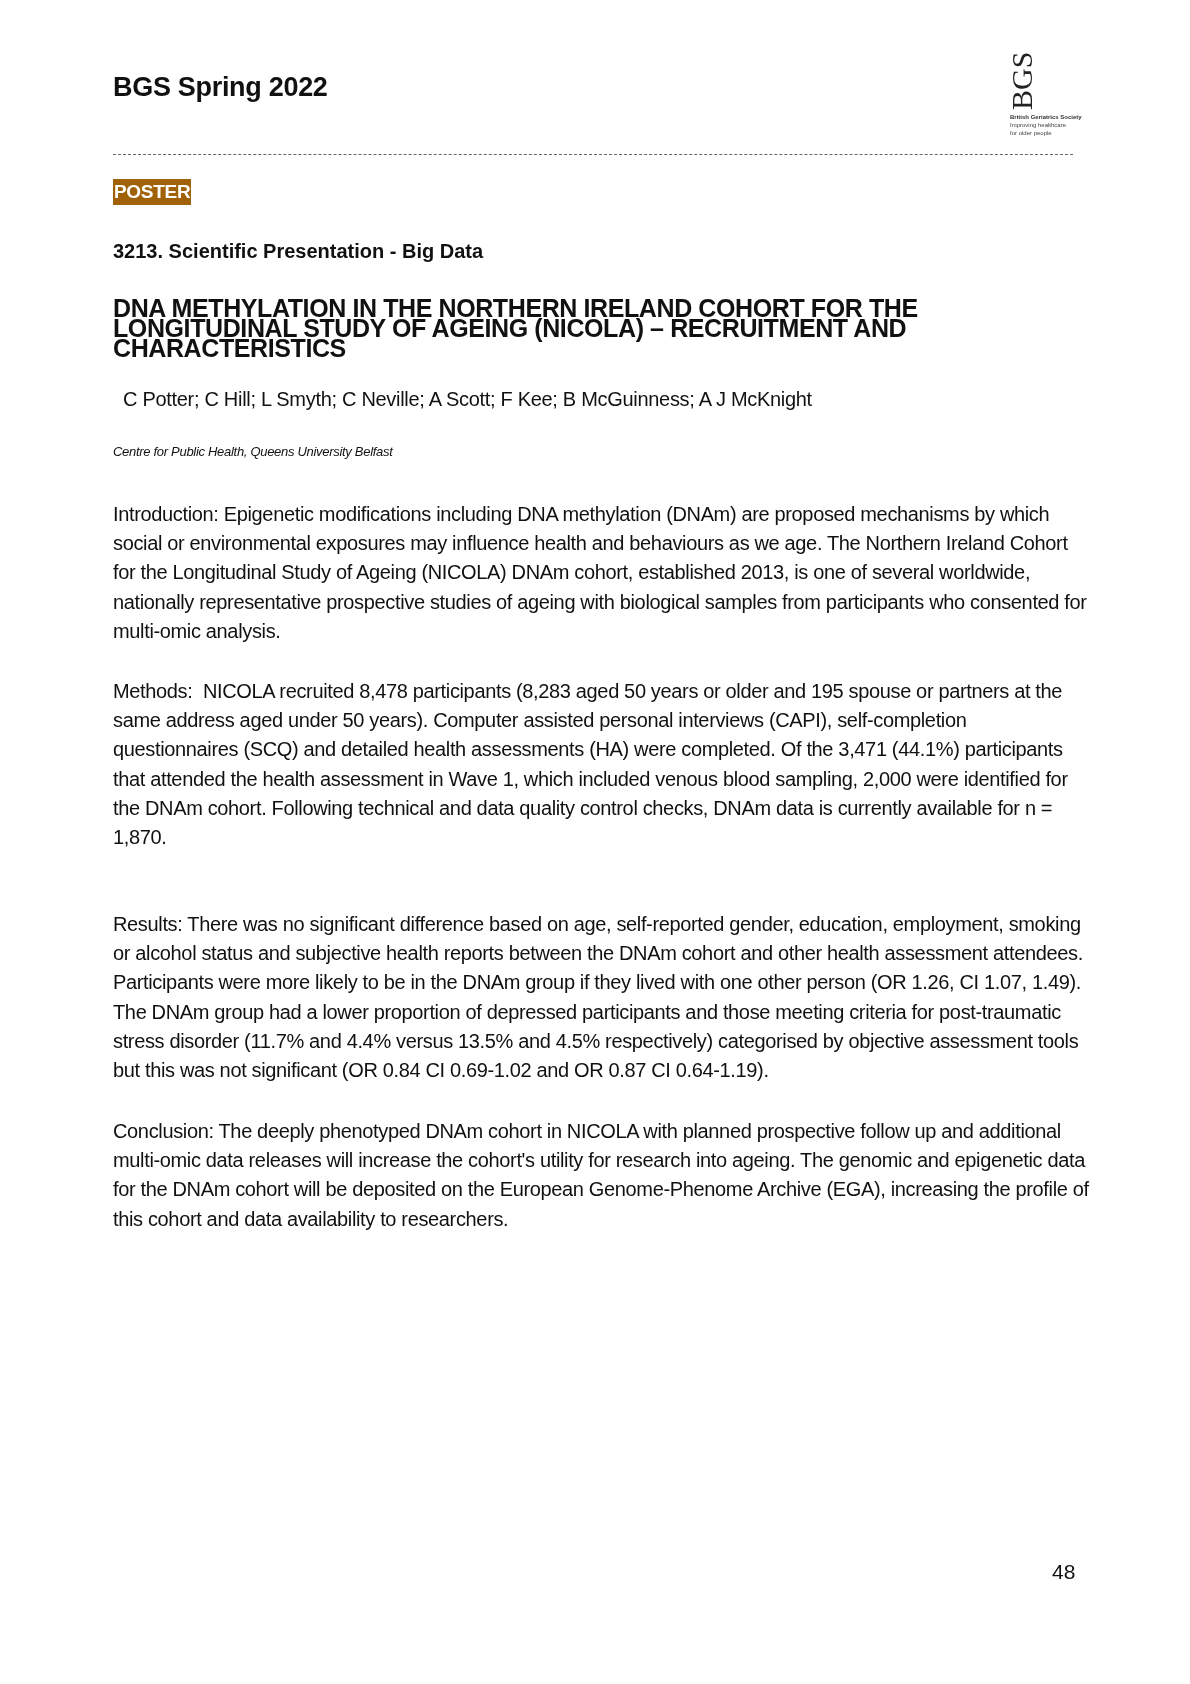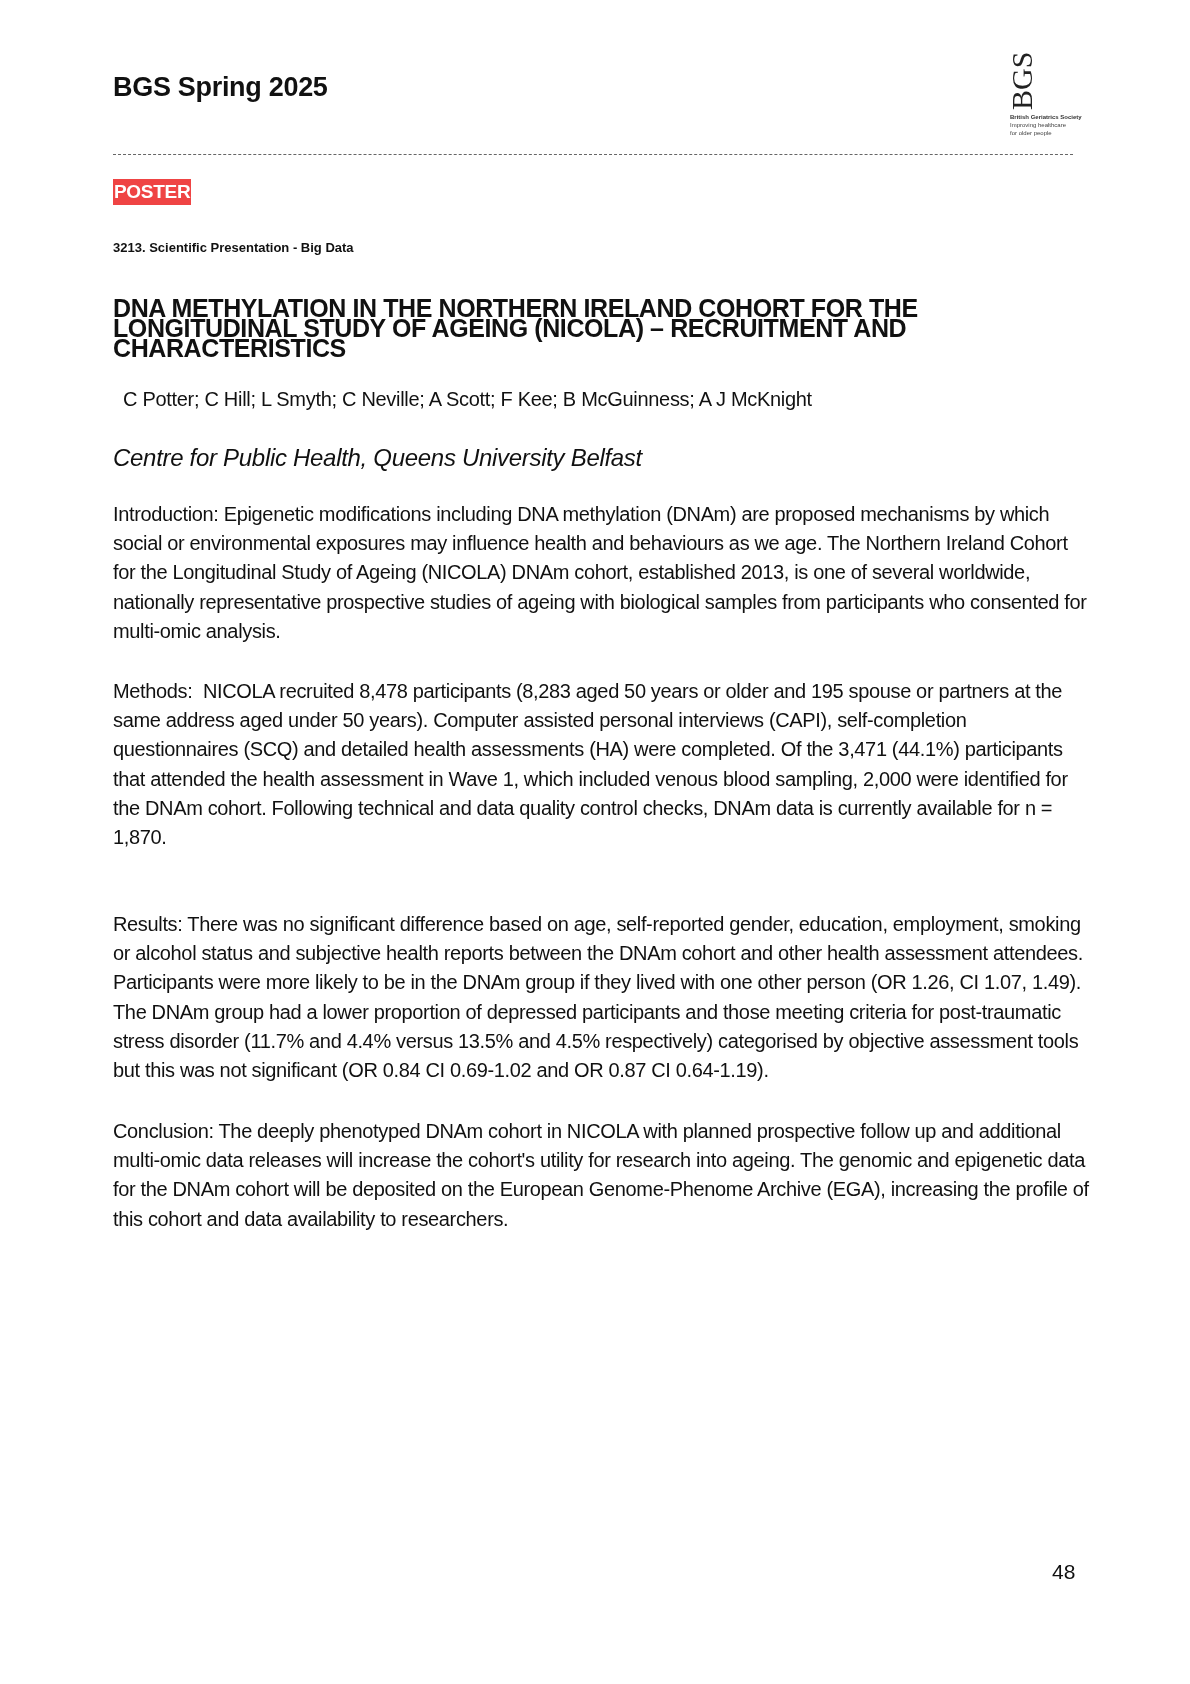--- a/index.html
+++ b/index.html
@@ -5,33 +5,33 @@
   html, body { margin: 0; padding: 0; background: #ffffff; }
   body { width: 1190px; height: 1684px; position: relative; overflow: hidden;
          font-family: "Liberation Sans", sans-serif; color: #111; }
   .header-title { position: absolute; left: 113px; top: 72px; font-size: 27px; font-weight: bold; letter-spacing: -0.3px; }
   .logo { position: absolute; left: 1000px; top: 52px; width: 100px; height: 90px; }
   .logo .mark { position: absolute; left: 10px; top: 0; width: 30px; height: 60px; }
   .logo .line1 { position: absolute; left: 10px; top: 62px; font-size: 6px; font-weight: bold; white-space: nowrap; color: #333; }
   .logo .line2 { position: absolute; left: 10px; top: 70px; font-size: 6px; white-space: nowrap; color: #444; }
   .logo .line3 { position: absolute; left: 10px; top: 78px; font-size: 6px; white-space: nowrap; color: #444; }
   .rule { position: absolute; left: 113px; top: 154px; width: 960px; height: 0; border-top: 1.5px dashed #666; }
-  .poster-badge { position: absolute; left: 113px; top: 179px; background: #ef4444; color: #fff; font-weight: bold; font-size: 19px; padding: 2px 1px; letter-spacing: -0.3px; }
-  .session { position: absolute; left: 113px; top: 240px; font-size: 13px; font-weight: bold; }
+  .poster-badge { position: absolute; left: 113px; top: 179px; background: #a16207; color: #fff; font-weight: bold; font-size: 19px; padding: 2px 1px; letter-spacing: -0.3px; }
+  .session { position: absolute; left: 113px; top: 240px; font-size: 20px; font-weight: bold; }
   .title { position: absolute; left: 113px; top: 298px; width: 960px; font-size: 25px; font-weight: bold; line-height: 20px; letter-spacing: -0.4px; }
   .authors { position: absolute; left: 123px; top: 388px; font-size: 20px; letter-spacing: -0.3px; }
-  .affil { position: absolute; left: 113px; top: 444px; font-size: 24px; font-style: italic; letter-spacing: -0.3px; }
+  .affil { position: absolute; left: 113px; top: 444px; font-size: 13px; font-style: italic; letter-spacing: -0.3px; }
   .section { position: absolute; left: 113px; width: 980px; font-size: 20px; line-height: 29.2px; letter-spacing: -0.35px; }
   .section b { font-weight: normal; }
   .page-num { position: absolute; left: 1052px; top: 1560px; font-size: 21px; }
 </style>
 </head>
 <body>
 
-<div class="header-title">BGS Spring 2025</div>
+<div class="header-title">BGS Spring 2022</div>
 
 <div class="logo">
   <svg class="mark" viewBox="0 0 30 60">
     <text x="0" y="0" transform="translate(22,58) rotate(-90)" font-family="Liberation Serif, serif" font-size="30" fill="#222">BGS</text>
   </svg>
   <div class="line1">British Geriatrics Society</div>
   <div class="line2">Improving healthcare</div>
   <div class="line3">for older people</div>
 </div>
 

